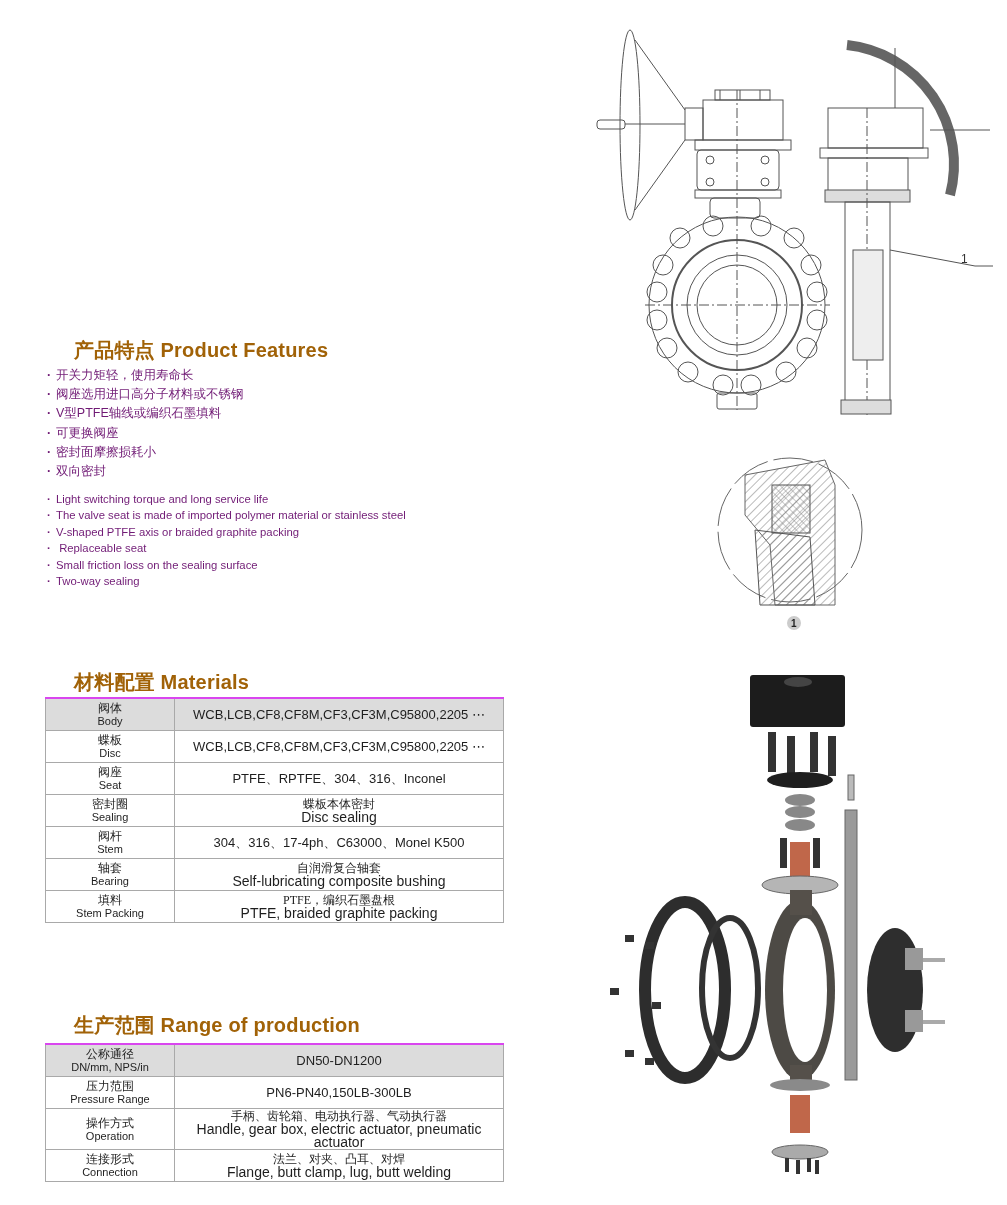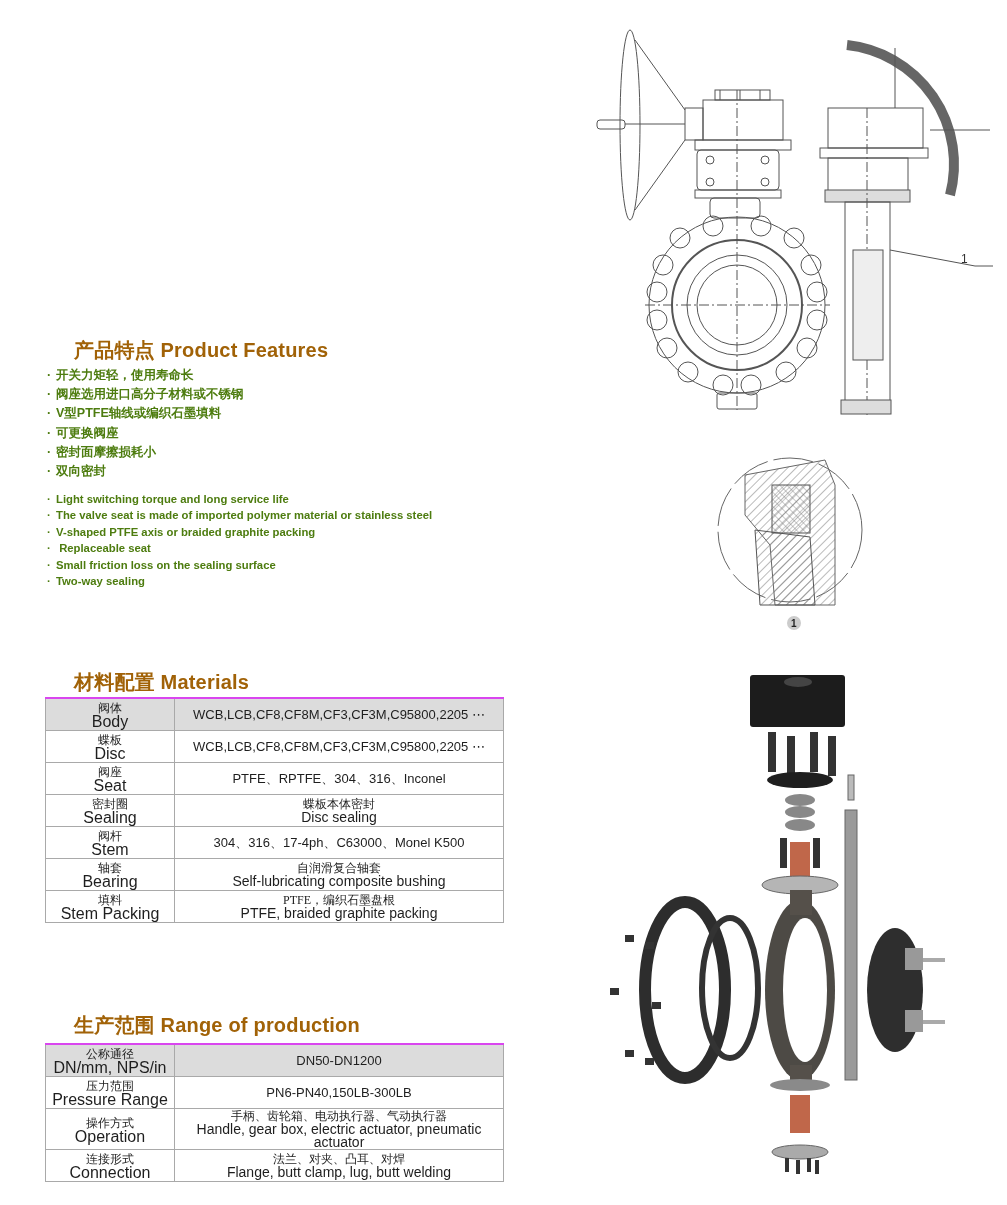--- a/index.html
+++ b/index.html
@@ -1,31 +1,31 @@
 <!DOCTYPE html>
 <html><head>
 <meta charset="utf-8">
 <style>
   html, body { margin: 0; padding: 0; background: #ffffff; }
   body { width: 1007px; height: 1205px; position: relative; overflow: hidden;
          font-family: "Liberation Sans", "DejaVu Sans", sans-serif; color: #1e1e1e; }
   .section-title { position: absolute; left: 74px; font-size: 20px; font-weight: bold; color: #a16207; letter-spacing: 0.2px; white-space: nowrap; }
   .bullets { position: absolute; left: 47px; margin: 0; padding: 0; list-style: none; }
-  .bullets li { white-space: nowrap; color: #4d7c0f; font-weight: bold; }
+  .bullets li { white-space: nowrap; color: #701a75; }
   .bullets li::before { content: "\00B7"; display: inline-block; width: 9px; font-weight: bold; }
   .cn-list li { font-size: 12.5px; line-height: 19.2px; }
   .en-list li { font-size: 11.3px; line-height: 16.4px; }
   table.spec { position: absolute; left: 45px; width: 459px; border-collapse: collapse;
                border-top: 2px solid #d946ef; table-layout: fixed; }
   table.spec td { border: 1.5px solid #a9a9a9; text-align: center; vertical-align: middle;
                   padding: 0; color: #1e1e1e; }
   table.spec tr:first-child td { background: #dcdcdc; border-top: none; }
   table.spec td.lbl { width: 128px; height: 31px; }
   .lbl .cn { display: block; font-size: 12px; line-height: 14px; }
-  .lbl .en { display: block; font-size: 16px; line-height: 13px; }
+  .lbl .en { display: block; font-size: 11px; line-height: 13px; }
   .val-single { font-size: 13px; }
   .val .cn { display: block; font-size: 12px; line-height: 14px; font-family: Liberation Serif, serif; }
   .val .en { display: block; font-size: 14px; line-height: 13px; }
   svg { position: absolute; }
 </style>
 </head>
 <body>
 
 <div class="section-title" style="top:337px;">产品特点 Product Features</div>
 

